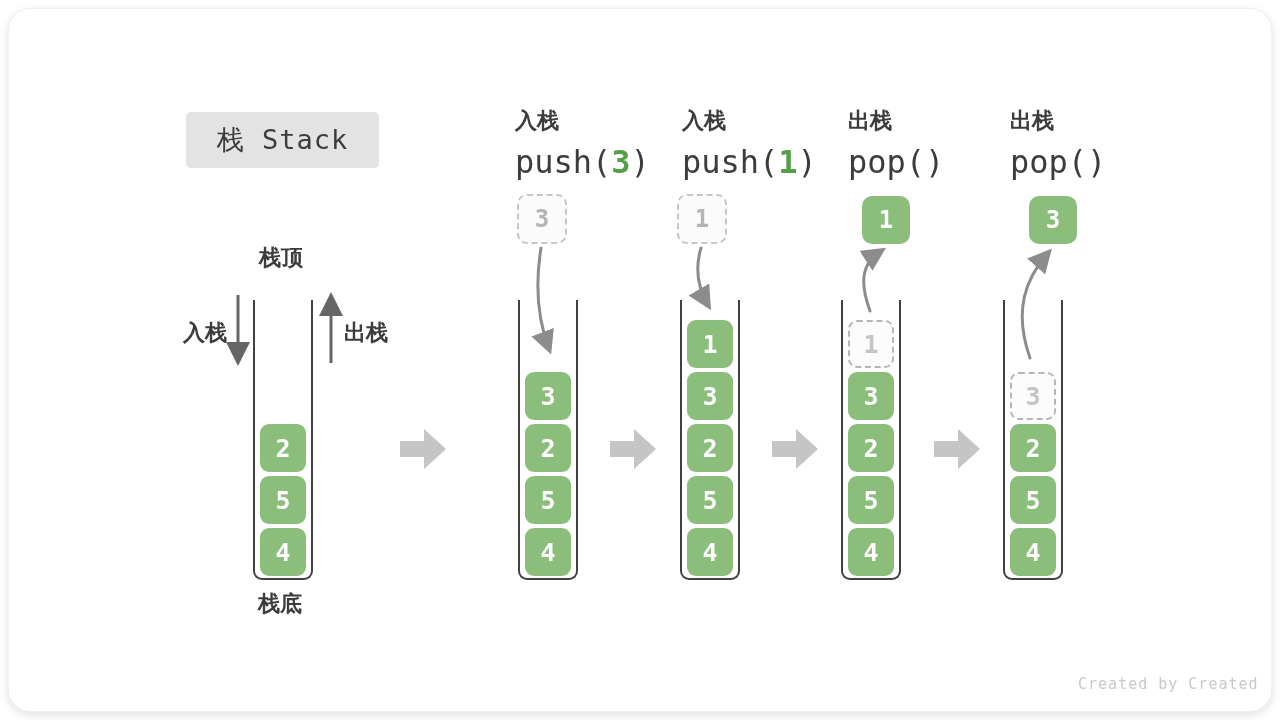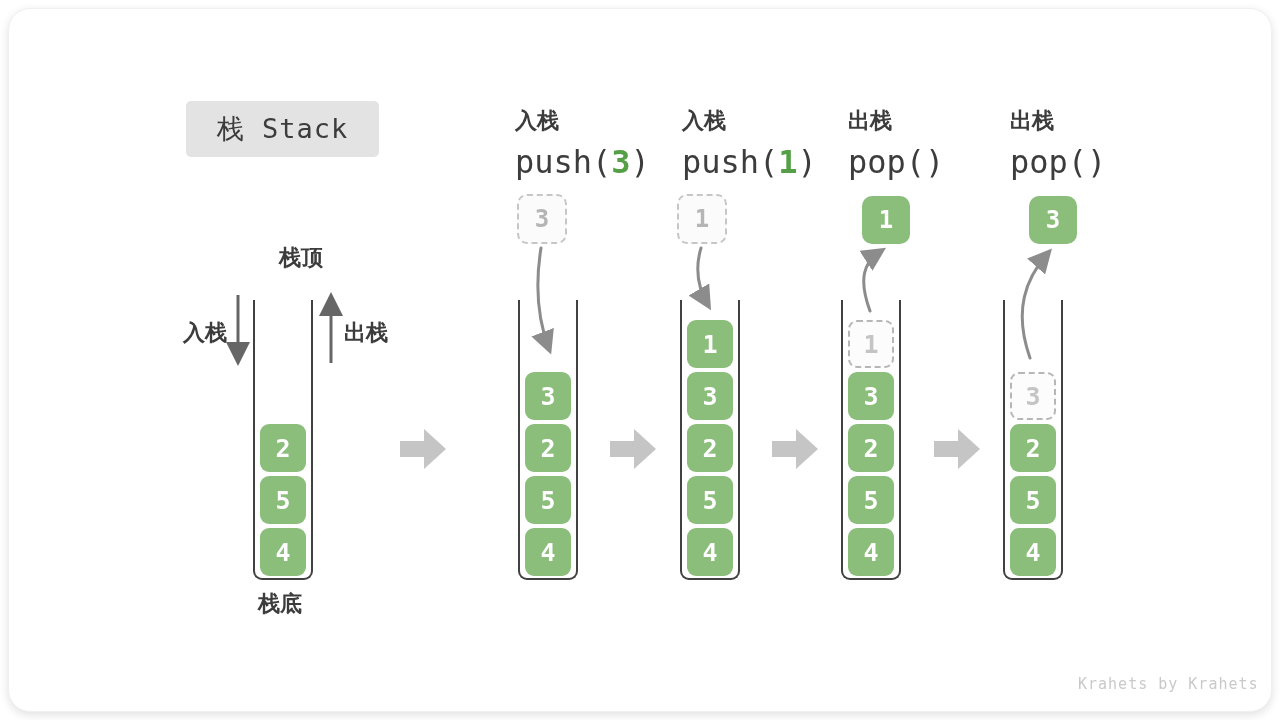--- a/index.html
+++ b/index.html
@@ -9,21 +9,21 @@
   .canvas { position: absolute; left: 0; top: 0; width: 1280px; height: 720px; }
 
   .card {
     position: absolute; left: 8px; top: 8px; width: 1264px; height: 704px;
     background: #ffffff; border-radius: 22px;
     border: 1px solid #f0f0f0;
     box-shadow: 0 3px 10px rgba(0,0,0,0.12);
   }
 
   .title-box {
-    position: absolute; left: 186px; top: 101px; width: 193px; height: 56px;
+    position: absolute; left: 186px; top: 112px; width: 193px; height: 56px;
     background: #e3e3e3; border-radius: 5px;
     display: flex; align-items: center; justify-content: center;
     font-family: "DejaVu Sans Mono", "DejaVu Sans", monospace;
     font-size: 27px; font-weight: 500; color: #3c3c3c; letter-spacing: 1px;
   }
 
   .cn-label {
     position: absolute; font-size: 22px; font-weight: bold; color: #3c3c3c;
     white-space: nowrap;
   }
@@ -73,21 +73,21 @@
   }
 </style>
 </head>
 <body>
 
 <div class="canvas">
   <div class="card"></div>
 
   <div class="title-box">栈 Stack</div>
 
-  <div class="cn-label" style="left:259px; top:243px;margin-left:20px;">栈顶</div>
+  <div class="cn-label" style="left:259px; top:243px;">栈顶</div>
   <div class="cn-label" style="left:258px; top:589px;">栈底</div>
   <div class="cn-label" style="left:183px; top:318px;">入栈</div>
   <div class="cn-label" style="left:344px; top:318px;">出栈</div>
 
   <div class="step-header" style="left:515px;">
     <span class="line1">入栈</span>
     <span class="line2"><span>push(</span><span class="code-arg">3</span><span>)</span></span>
   </div>
   <div class="step-header" style="left:682px;">
     <span class="line1">入栈</span>
@@ -161,14 +161,14 @@
 
     <path d="M870 311 C858 278 864 262 881 251" stroke="#8c8c8c" stroke-width="3" fill="none" stroke-linecap="round" marker-end="url(#ah-gray)"></path>
     <path d="M1030 358 C1013 310 1026 278 1048 253" stroke="#8c8c8c" stroke-width="3" fill="none" stroke-linecap="round" marker-end="url(#ah-gray)"></path>
 
     <path d="M400 441 h24 v-12 l22 20 -22 20 v-12 h-24 z" fill="#c5c5c5"></path>
     <path d="M610 441 h24 v-12 l22 20 -22 20 v-12 h-24 z" fill="#c5c5c5"></path>
     <path d="M772 441 h24 v-12 l22 20 -22 20 v-12 h-24 z" fill="#c5c5c5"></path>
     <path d="M934 441 h24 v-12 l22 20 -22 20 v-12 h-24 z" fill="#c5c5c5"></path>
   </svg>
 
-  <div class="watermark">Krahets by Krahets</div>
+  <div class="watermark">Created by Created</div>
 </div>
 
 </body></html>

